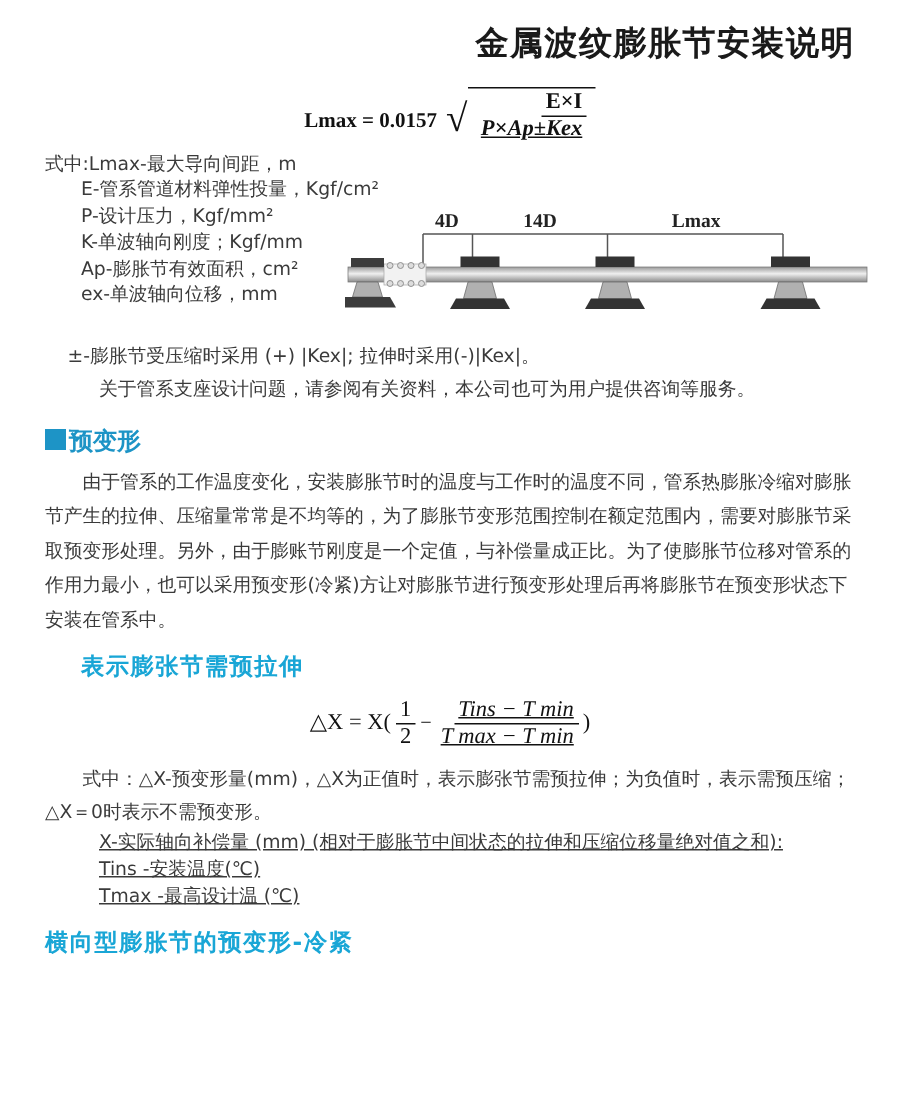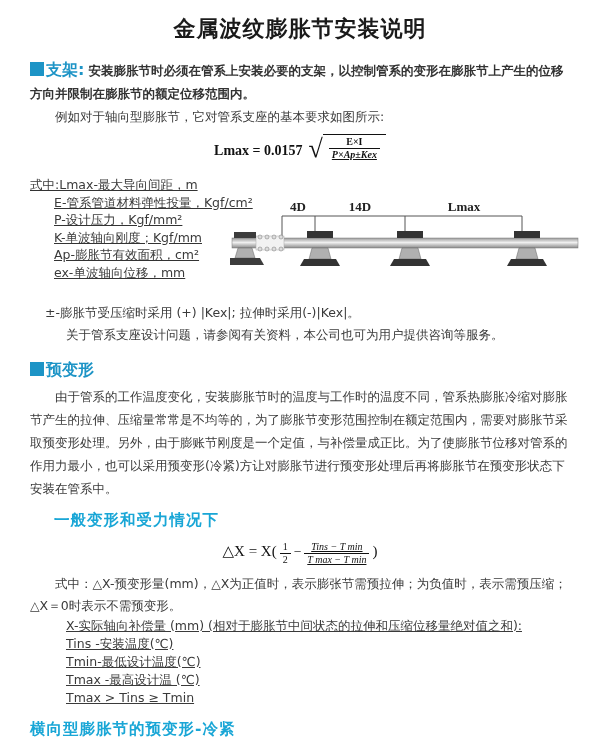--- a/index.html
+++ b/index.html
@@ -7,53 +7,53 @@
     position:relative;
     width:600px;height:737px;
     background:#ffffff;
     font-family:"DejaVu Sans","Liberation Sans",sans-serif;
     color:#333;
     overflow:hidden;
   }
   .inner{padding:14px 30px 0 30px;}
   h1.doc-title{
     margin:0 0 14px 0;
-    text-align:center;
+    text-align:right;
     font-size:22px;
     font-weight:bold;
     color:#1a1a1a;
     letter-spacing:1px;
   }
   .para{font-size:12.5px;line-height:23px;color:#3a3a3a;}
   .sec-head{color:#1d94c6;font-weight:bold;font-size:16px;}
   .sec-square{display:inline-block;width:14px;height:14px;background:#1d94c6;margin-right:2px;vertical-align:-1px;}
   .bold-intro{font-weight:bold;color:#333;}
   .indent{ text-indent:2em; }
 
   
   .formula{
     font-family:"Liberation Serif","DejaVu Serif",serif;
     color:#111;text-align:center;font-size:14px;
   }
   .f1{margin:6px 0 4px 0;font-weight:bold;}
   .sqrt-wrap{display:inline-flex;align-items:center;margin-left:6px;}
   .sqrt-sym{font-size:26px;font-weight:normal;line-height:1;transform:translateY(2px);}
   .sqrt-body{border-top:1.4px solid #111;padding:1px 6px 0 6px;display:inline-block;}
-  .frac{display:inline-flex;flex-direction:column;vertical-align:middle;text-align:center;line-height:1.15;font-size:10px;margin:0 3px;}
+  .frac{display:inline-flex;flex-direction:column;vertical-align:middle;text-align:center;line-height:1.15;font-size:15px;margin:0 3px;align-items:flex-end;}
   .frac .num{padding:0 3px;border-bottom:1.2px solid #111;display:block;}
   .frac .den{padding:0 3px;display:block;}
   .frac.nobar .num{border-bottom:none;}
   .ital{font-style:italic;text-decoration:underline;}
 
   
-  .def-row{position:relative;margin-top:16px;min-height:126px;text-decoration:underline;}
+  .def-row{position:relative;margin-top:4px;min-height:126px;}
   .def-list{font-size:12.5px;line-height:17.5px;color:#3a3a3a;}
   .def-list .d0{margin-left:0;}
   .def-list .dx{margin-left:24px;}
-  .diagram{position:absolute;right:-10px;top:20px;}
+  .diagram{position:absolute;right:-10px;top:36px;}
 
   .note-line{font-size:12.5px;line-height:22px;color:#3a3a3a;}
   .ml1{margin-left:15px;}
   .ml2{margin-left:36px;}
 
   .sub-head{
     color:#19a6d6;font-weight:bold;font-size:15.5px;
     margin:10px 0 4px 0;letter-spacing:1px;
   }
   .sub-head.ax{margin-left:24px;}
@@ -64,25 +64,20 @@
   svg text{font-family:"Liberation Serif","DejaVu Serif",serif;}
 </style>
 </head>
 <body>
 
 <div class="page">
   <div class="inner">
 
     <h1 class="doc-title">金属波纹膨胀节安装说明</h1>
 
-    <div class="para">
-      <span class="sec-square"></span><span class="sec-head">支架:</span>
-      <span class="bold-intro">安装膨胀节时必须在管系上安装必要的支架，以控制管系的变形在膨胀节上产生的位移方向并限制在膨胀节的额定位移范围内。</span>
-      <div class="indent">例如对于轴向型膨胀节，它对管系支座的基本要求如图所示:</div>
-    </div>
 
     <div class="formula f1">
       <span>Lmax = 0.0157</span><span class="sqrt-wrap">
           <span class="sqrt-sym">√</span>
           <span class="sqrt-body"><span class="frac nobar" style="margin:0;">
               <span class="num" style="border-bottom:1.2px solid #111;">E×I</span>
               <span class="den ital">P×Ap±Kex</span>
             </span></span>
         </span>
     </div>
@@ -157,36 +152,34 @@
     </div>
 
     <div class="note-line ml1">±-膨胀节受压缩时采用 (+) |Kex|; 拉伸时采用(-)|Kex|。</div>
     <div class="note-line ml2">关于管系支座设计问题，请参阅有关资料，本公司也可为用户提供咨询等服务。</div>
 
     <div style="margin-top:14px;">
       <span class="sec-square"></span><span class="sec-head">预变形</span>
       <div class="para indent" style="margin-top:4px;">由于管系的工作温度变化，安装膨胀节时的温度与工作时的温度不同，管系热膨胀冷缩对膨胀节产生的拉伸、压缩量常常是不均等的，为了膨胀节变形范围控制在额定范围内，需要对膨胀节采取预变形处理。另外，由于膨账节刚度是一个定值，与补偿量成正比。为了使膨胀节位移对管系的作用力最小，也可以采用预变形(冷紧)方让对膨胀节进行预变形处理后再将膨胀节在预变形状态下安装在管系中。</div>
     </div>
 
-    <div class="sub-head ax">一般变形和受力情况下</div>
+    <div class="sub-head ax">表示膨张节需预拉伸</div>
 
     <div class="formula f2">
       <span class="big">△X = X(</span><span class="frac">
           <span class="num">1</span>
           <span class="den">2</span>
         </span><span>−</span><span class="frac ital">
           <span class="num">Tins − T min</span>
           <span class="den">T max − T min</span>
         </span><span class="big">)</span>
     </div>
 
     <div class="para indent" style="line-height:22px;">式中：△X-预变形量(mm)，△X为正值时，表示膨张节需预拉伸；为负值时，表示需预压缩；△X＝0时表示不需预变形。</div>
 
     <div class="note-line tight ml2">X-实际轴向补偿量 (mm) (相对于膨胀节中间状态的拉伸和压缩位移量绝对值之和):</div>
     <div class="note-line tight ml2">Tins -安装温度(℃)</div>
-    <div class="note-line tight ml2">Tmin-最低设计温度(℃)</div>
     <div class="note-line tight ml2">Tmax -最高设计温 (℃)</div>
-    <div class="note-line tight ml2">Tmax &gt; Tins ≥ Tmin</div>
 
     <div class="sub-head" style="margin-top:12px;">横向型膨胀节的预变形-冷紧</div>
 
   </div>
 </div>
 
 </body></html>

